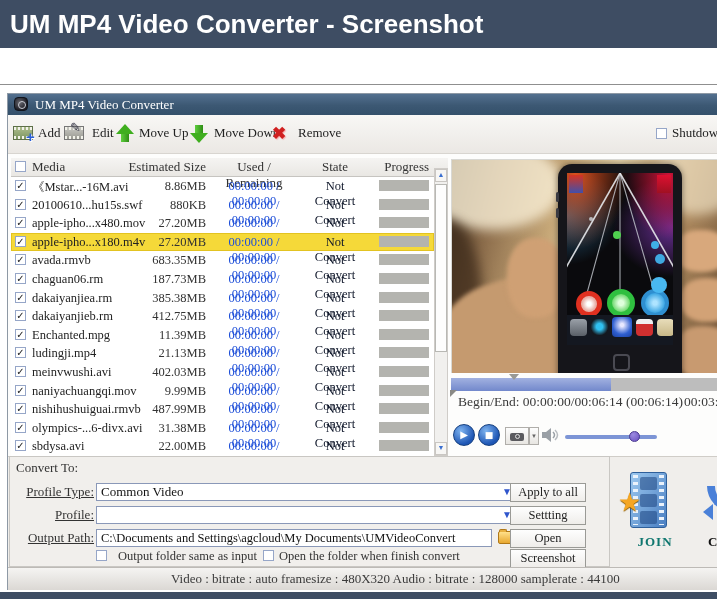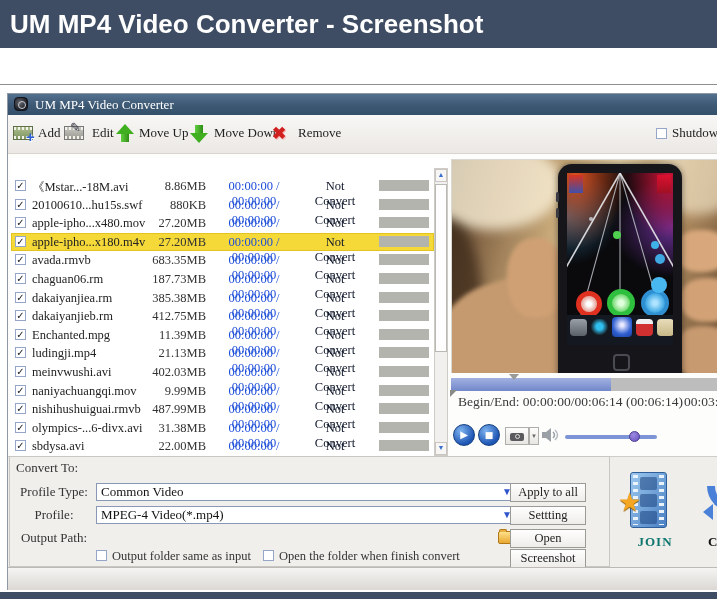--- a/index.html
+++ b/index.html
@@ -103,21 +103,21 @@
   .camdrop{position:absolute;left:521px;top:333px;width:10px;height:18px;background:linear-gradient(180deg,#fdfdfd,#e8e6e2);
        border:1px solid #b0aeaa;box-sizing:border-box;text-align:center;font-size:6px;line-height:16px;color:#666;}
   .vol-track{position:absolute;left:557px;top:341px;width:92px;height:4px;border-radius:2px;background:#7d95d6;}
   .vol-knob{position:absolute;left:621px;top:337px;width:11px;height:11px;border-radius:50%;
        background:radial-gradient(circle at 35% 30%,#9b8ae0,#6a50c0);border:1px solid #4a3a90;box-sizing:border-box;}
   
   .bstrip{position:absolute;left:0;top:362px;width:712px;height:111px;background:#f0eeeb;border-top:1px solid #d0cdc8;box-sizing:border-box;}
   .cpanel{position:absolute;left:1px;top:362px;width:601px;height:111px;background:#f1efec;
        border:1px solid #c9c7c3;box-sizing:border-box;font-size:13px;color:#333;}
   .cp-title{position:absolute;left:6px;top:3px;font-size:13px;color:#333;}
-  .cp-label{position:absolute;width:80px;text-align:center;color:#333;}
+  .cp-label{position:absolute;width:80px;text-align:right;color:#333;text-decoration:underline;}
   .combo{position:absolute;left:86px;width:420px;height:18px;background:#fff;border:1px solid #8a98b8;box-sizing:border-box;
        font-size:13px;color:#111;padding-left:4px;line-height:16px;overflow:hidden;white-space:nowrap;}
   .combo .dd{position:absolute;right:3px;top:2px;font-size:10px;color:#2f55cc;line-height:12px;}
   .field{position:absolute;left:86px;width:396px;height:18px;background:#fff;border:1px solid #8a98b8;box-sizing:border-box;
        font-size:12.5px;color:#111;padding-left:4px;line-height:16px;overflow:hidden;white-space:nowrap;}
   .folder{position:absolute;left:488px;width:17px;height:13px;background:linear-gradient(180deg,#ffe08a,#e8a830);
        border:1px solid #b07818;border-radius:2px;box-sizing:border-box;}
   .folder:before{content:"";position:absolute;left:0;top:-3px;width:8px;height:3px;background:#e8b040;
        border:1px solid #b07818;border-bottom:none;border-radius:2px 2px 0 0;box-sizing:border-box;}
   .cbtn{position:absolute;left:500px;width:76px;height:19px;background:linear-gradient(180deg,#fefefe,#efedea);
@@ -187,24 +187,32 @@
       <span class="tb-label" style="left:206px;">Move Down</span>
 
       <span class="tb-x" style="left:264px;top:8px;">✖</span>
       <span class="tb-label" style="left:290px;">Remove</span>
 
       <span class="chk" style="left:648px;top:13px;"></span>
       <span class="tb-label" style="left:664px;white-space:nowrap;">Shutdown</span>
     </div>
 
     <div class="flist">
+      <div class="fl-header">
+        <span class="chk" style="left:4px;top:3px;"></span>
+        <span style="left:21px;">Media</span>
+        <span style="left:110px;width:85px;text-align:right;">Estimated Size</span>
+        <span style="left:198px;width:90px;text-align:center;">Used / Remaining</span>
+        <span style="left:293px;width:62px;text-align:center;">State</span>
+        <span style="left:350px;width:68px;text-align:right;">Progress</span>
+      </div>
       <div class="fl-rows" id="fl-rows">
           <div class="fl-row">
             <span class="cb">✓</span>
-            <span class="c-name">《Mstar...-18M.avi</span>
+            <span class="c-name">《Mstar...-16M.avi</span>
             <span class="c-size">8.86MB</span>
             <span class="c-used">00:00:00 / 00:00:00</span>
             <span class="c-state">Not Convert</span>
             <span class="c-prog"></span>
           </div>
           <div class="fl-row">
             <span class="cb">✓</span>
             <span class="c-name">20100610...hu15s.swf</span>
             <span class="c-size">880KB</span>
             <span class="c-used">00:00:00 / 00:00:00</span>
@@ -398,30 +406,30 @@
 
       <span class="cp-label" style="left:4px;top:27px;">Profile Type:</span>
       <span class="combo" style="top:26px;">
         <span>Common Video</span>
         <span class="dd">▼</span>
       </span>
       <span class="cbtn" style="top:26px;">Apply to all</span>
 
       <span class="cp-label" style="left:4px;top:50px;">Profile:</span>
       <span class="combo" style="top:49px;">
-        <span>MPEG-4 Video(*.mp4)</span>
         <span class="dd">▼</span>
       </span>
       <span class="cbtn" style="top:49px;">Settting</span>
 
       <span class="cp-label" style="left:4px;top:73px;">Output Path:</span>
+      <span class="field" style="top:72px;">C:\Documents and Settings\agcloud\My Documents\UMVideoConvert</span>
       <span class="folder" style="top:74px;"></span>
       <span class="cbtn" style="top:72px;">Open</span>
 
-      <span class="cp-check" style="left:86px;top:92px;">
+      <span class="cp-check" style="left:86px;top:92px;padding-left:6px;">
         <span class="chkb"></span>
         <span class="lb">Output folder same as input</span>
       </span>
       <span class="cp-check" style="left:253px;top:92px;">
         <span class="chkb"></span>
         <span class="lb">Open the folder when finish convert</span>
       </span>
       <span class="cbtn" style="top:92px;">Screenshot</span>
     </div>
 
@@ -434,17 +442,18 @@
       <span class="jstar">★</span>
       <span class="jlabel">JOIN</span>
     </div>
     <div class="convbtn">
       <span class="carrow"></span>
       <span class="carrowhead"></span>
       <span class="clabel">CO</span>
     </div>
 
     <div class="statusbar">
+      <span class="s2">Video : bitrate : auto framesize : 480X320  Audio : bitrate : 128000 samplerate : 44100</span>
     </div>
   </div>
 
   <div class="site-footer"></div>
 </div>
 
 </body></html>

